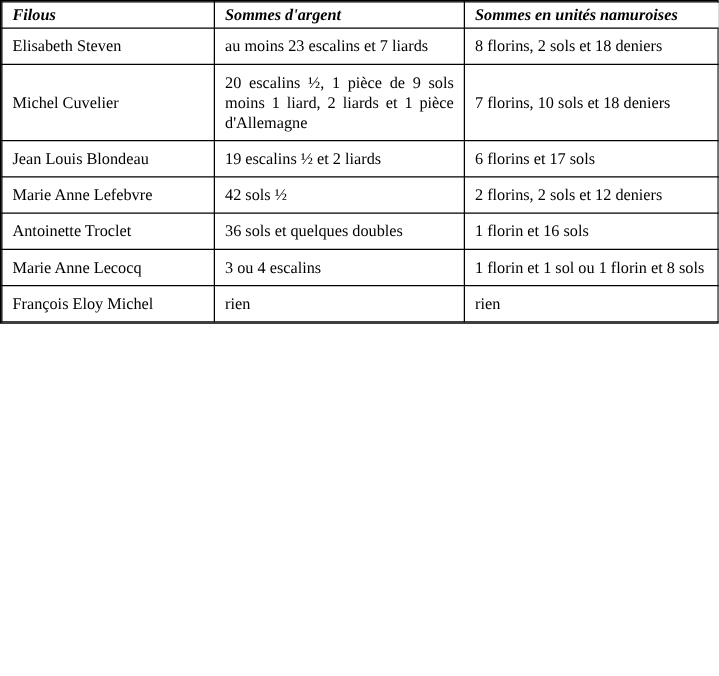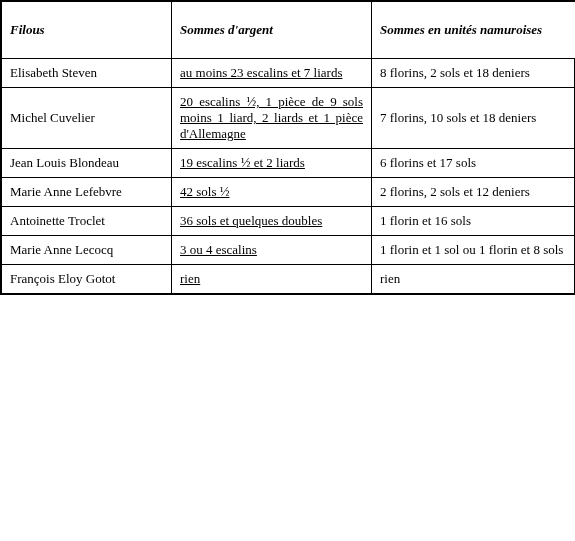--- a/index.html
+++ b/index.html
@@ -27,40 +27,39 @@
       border-collapse: collapse;
       table-layout: fixed;
     }
 
     col.col1 { width: 170px; }
     col.col2 { width: 200px; }
     col.col3 { width: 205px; }
 
     thead tr th {
       border: 1px solid #000;
-      padding: 20px 8px;
+      padding: 2px 8px;
       font-weight: bold;
       font-style: italic;
       text-align: left;
       background: #fff;
       vertical-align: middle;
     }
 
     tbody tr td {
       border: 1px solid #000;
       padding: 6px 8px;
       vertical-align: middle;
       text-align: left;
     }
 
     
     .justify {
       text-align: justify;
       hyphens: auto;
-      text-decoration: underline;
     }
 
     tbody tr td:first-child {
       font-style: normal;
       margin-left: 32px;
     }
   </style>
 </head>
 <body>
 
@@ -109,19 +108,19 @@
           <td>Antoinette Troclet</td>
           <td class="justify">36 sols et quelques doubles</td>
           <td>1 florin et 16 sols</td>
         </tr>
         <tr>
           <td>Marie Anne Lecocq</td>
           <td class="justify">3 ou 4 escalins</td>
           <td>1 florin et 1 sol ou 1 florin et 8 sols</td>
         </tr>
         <tr>
-          <td>François Eloy Gotot</td>
+          <td>François Eloy Michel</td>
           <td class="justify">rien</td>
           <td>rien</td>
         </tr>
       </tbody>
   </table>
 </div>
 
 </body></html>

